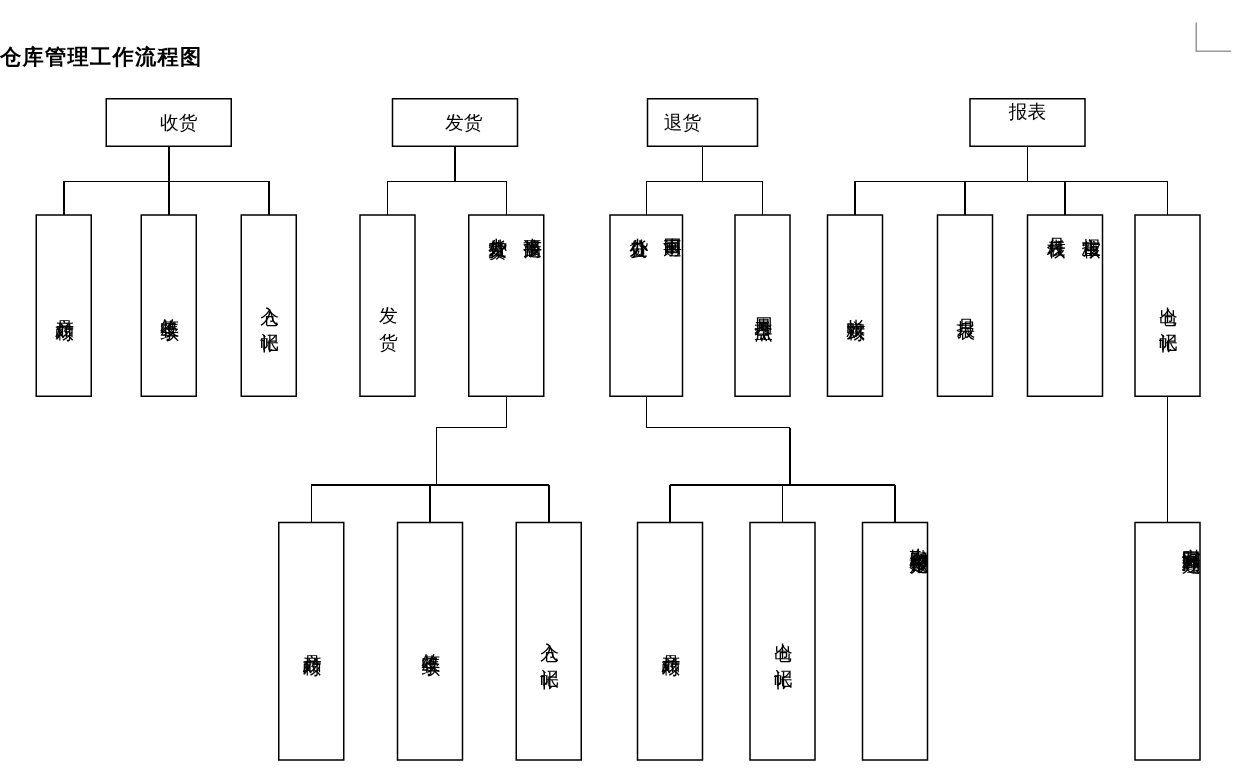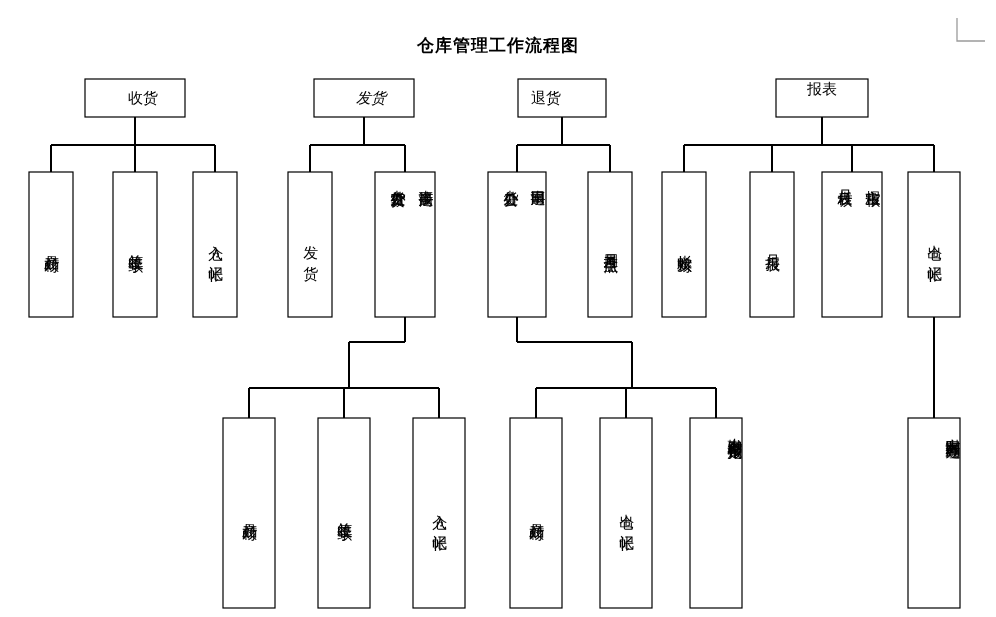--- a/index.html
+++ b/index.html
@@ -15,21 +15,20 @@
     width: 996px;
     height: 617px;
     background: #ffffff;
     overflow: hidden;
   }
   #title {
     position: absolute;
     left: 0;
     top: 34px;
     width: 996px;
-    text-align: center;
     font-size: 17px;
     font-weight: bold;
     color: #000000;
     letter-spacing: 1px;
     font-family: "DejaVu Sans", "Liberation Sans", sans-serif;
   }
   svg#flow {
     position: absolute;
     left: 0;
     top: 0;
@@ -200,21 +199,21 @@
     <path class="link" d="M632,342 L632,388"></path>
     <path class="link" d="M536,388 L716,388"></path>
     <path class="link" d="M536,388 L536,418"></path>
     <path class="link" d="M626,388 L626,418"></path>
     <path class="link" d="M716,388 L716,418"></path>
 
     <path class="link" d="M934,317 L934,418"></path>
   </svg>
 
   <div class="node-label horiz" style="left:85px;top:79px;width:100px;height:38px;padding-left:16px;">收货</div>
-  <div class="node-label horiz" style="left:314px;top:79px;width:114px;height:38px;font-style:italic;">发货</div>
+  <div class="node-label horiz" style="left:314px;top:79px;width:114px;height:38px;">发货</div>
   <div class="node-label horiz" style="left:502px;top:79px;width:88px;height:38px;">退货</div>
   <div class="node-label horiz" style="left:776px;top:79px;width:92px;height:20px;">报表</div>
 
   <div class="node-label vert centered" style="left:29px;top:172px;width:44px;height:145px;">产品核对</div>
   <div class="node-label vert centered" style="left:113px;top:172px;width:44px;height:145px;">签收手续</div>
   <div class="node-label vert centered" style="left:193px;top:172px;width:44px;height:145px;">入仓 记帐</div>
 
   <div class="node-label vert centered" style="left:288px;top:172px;width:44px;height:145px;">发 货</div>
 
   <div class="node-label vert two-col" style="left:404px;top:172px;width:30px;height:145px;">事接商退</div>

